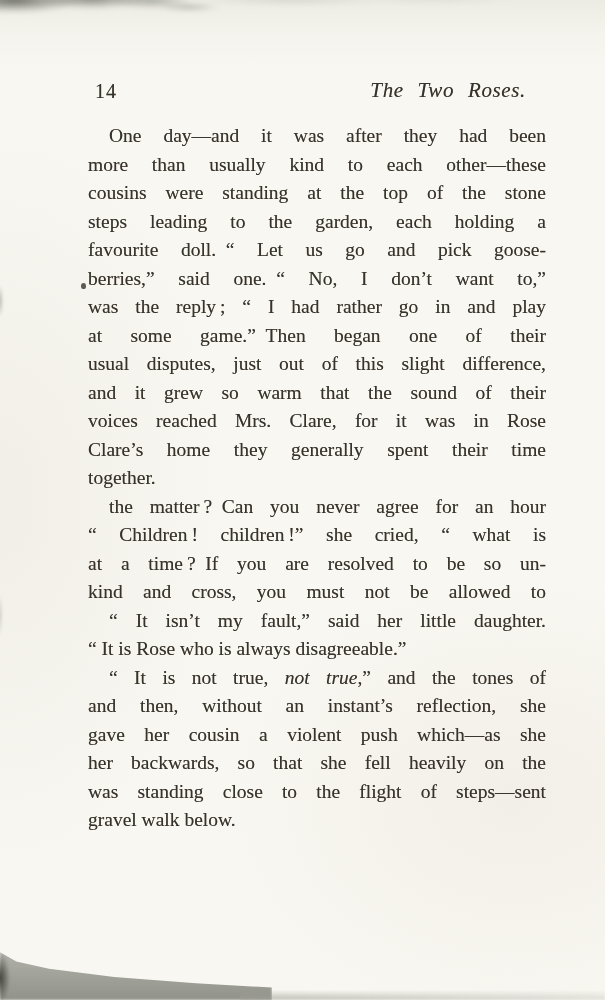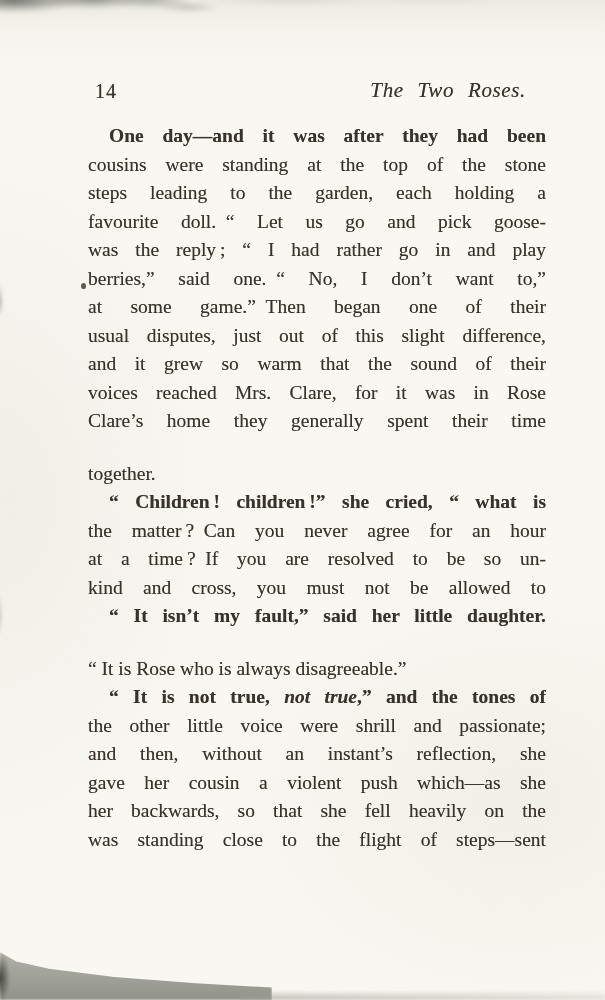--- a/index.html
+++ b/index.html
@@ -124,67 +124,68 @@
     text-shadow: 0 0 0.6px rgba(55,51,43,0.5);
   }
   .para { margin: 0; }
   .line {
     height: 28.5px;
     text-align: justify;
     text-align-last: justify;
     white-space: normal;
     overflow: hidden;
   }
-  .line.last { text-align-last: left; margin-top: 24px; }
-  .para .line:first-child { text-indent: 21px; font-weight: bold; }
+  .line.last { text-align-last: left; }
+  .para .line:first-child { text-indent: 21px; }
   .line em { font-style: italic; }
 </style>
 </head>
 <body>
 
 <div class="page">
   <div class="paper-tone"></div>
 
   <div class="page-header">
     <span class="page-number">14</span>
     <div class="running-title">The Two Roses.</div>
   </div>
 
   <div class="body-text">
       <div class="para">
         <div class="line">One day—and it was after they had been</div>
+        <div class="line">more than usually kind to each other—these</div>
         <div class="line">cousins were standing at the top of the stone</div>
         <div class="line">steps leading to the garden, each holding a</div>
         <div class="line">favourite doll. “ Let us go and pick goose-</div>
+        <div class="line">berries,” said one. “ No, I don’t want to,”</div>
         <div class="line">was the reply ; “ I had rather go in and play</div>
-        <div class="line">berries,” said one. “ No, I don’t want to,”</div>
         <div class="line">at some game.” Then began one of their</div>
         <div class="line">usual disputes, just out of this slight difference,</div>
         <div class="line">and it grew so warm that the sound of their</div>
         <div class="line">voices reached Mrs. Clare, for it was in Rose</div>
         <div class="line">Clare’s home they generally spent their time</div>
         <div class="line last">together.</div>
       </div>
       <div class="para">
+        <div class="line">the matter ? Can you never agree for an hour</div>
         <div class="line">“ Children ! children !” she cried, “ what is</div>
-        <div class="line">the matter ? Can you never agree for an hour</div>
         <div class="line">at a time ? If you are resolved to be so un-</div>
         <div class="line">kind and cross, you must not be allowed to</div>
       </div>
       <div class="para">
         <div class="line">“ It isn’t my fault,” said her little daughter.</div>
         <div class="line last">“ It is Rose who is always disagreeable.”</div>
       </div>
       <div class="para">
         <div class="line">“ It is not true, <em>not true</em>,” and the tones of</div>
-        <div class="line">the other little voice were shrill and passionate;</div>
         <div class="line">and then, without an instant’s reflection, she</div>
         <div class="line">gave her cousin a violent push which—as she</div>
         <div class="line">her backwards, so that she fell heavily on the</div>
         <div class="line">was standing close to the flight of steps—sent</div>
+        <div class="line last">gravel walk below.</div>
       </div>
     </div>
 
   <div class="ink-speck"></div>
   <div class="left-edge-smudge-1"></div>
   <div class="left-edge-smudge-2"></div>
   <div class="scan-artifact-top"></div>
   <div class="scan-artifact-bottom-left"></div>
   <div class="scan-artifact-corner-blob"></div>
   <div class="scan-artifact-bottom-strip"></div>

